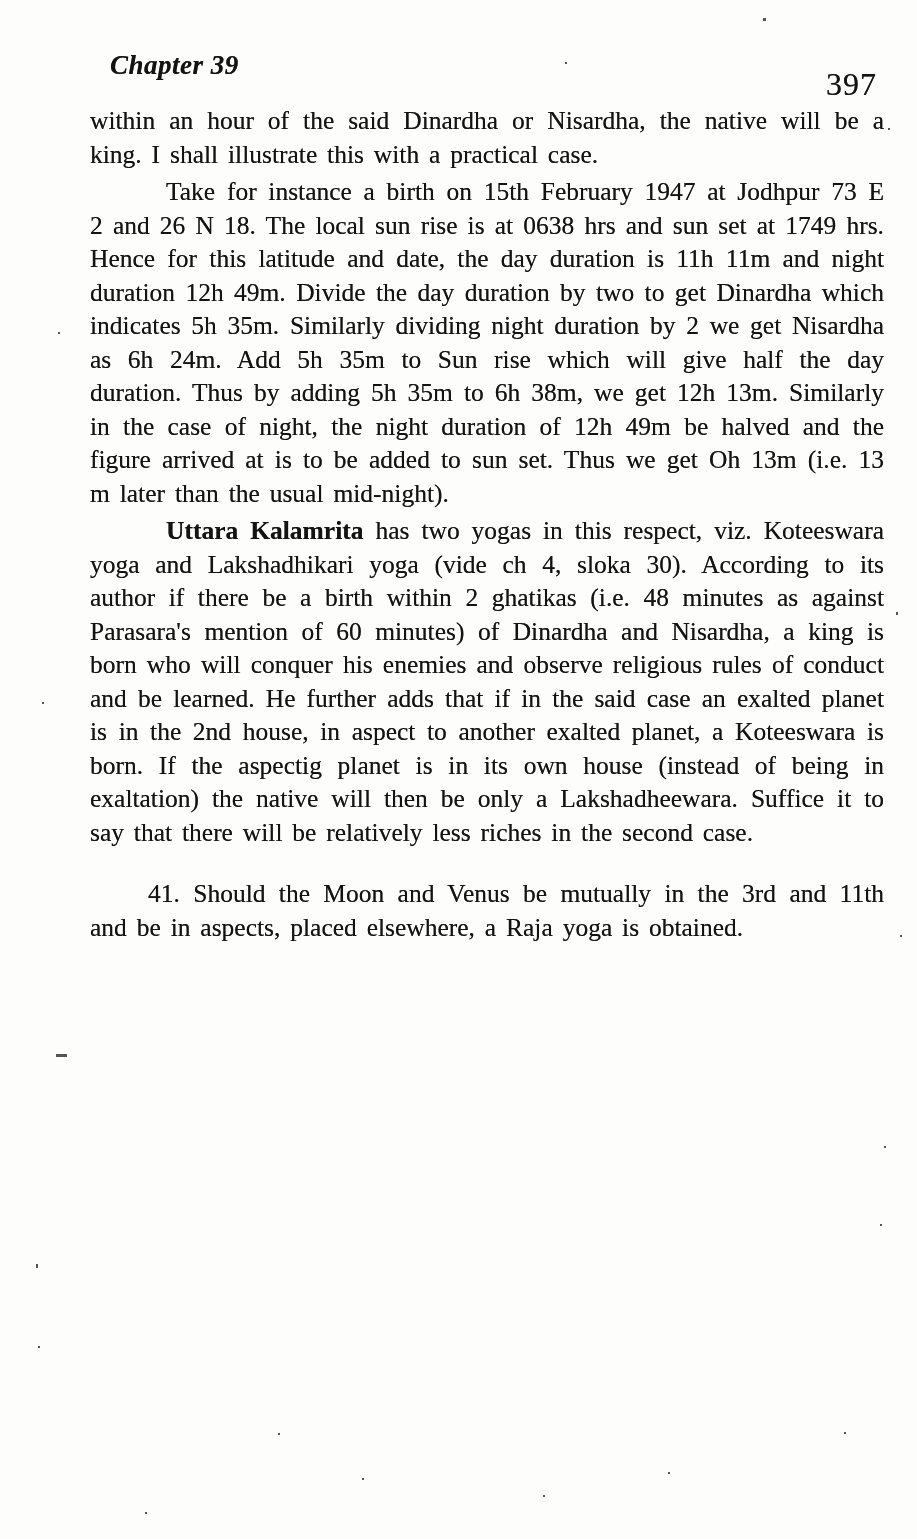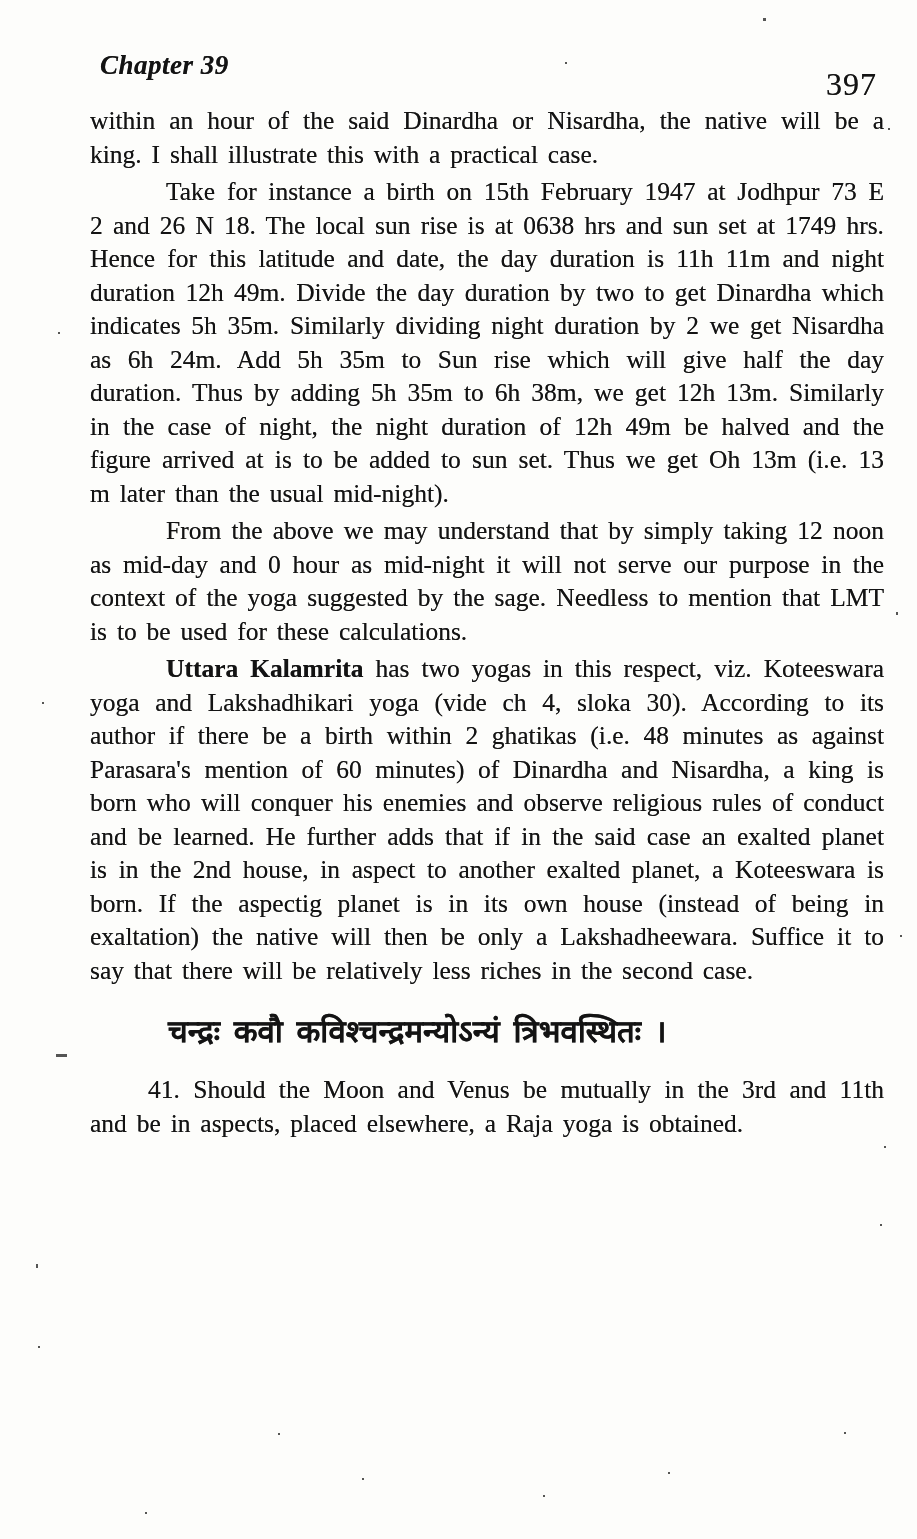--- a/index.html
+++ b/index.html
@@ -13,21 +13,21 @@
     height: 1539px;
     margin: 0 auto;
     background: #fdfdfb;
     overflow: hidden;
     font-family: "Liberation Serif", serif;
     color: #131313;
     text-shadow: 0 0 0.5px rgba(15,15,15,0.65);
   }
   .chapter {
     position: absolute;
-    left: 100px;
+    left: 110px;
     top: 50px;
     font-size: 27px;
     font-weight: bold;
     font-style: italic;
     letter-spacing: 0.5px;
   }
   .pagenum {
     position: absolute;
     right: 40px;
     top: 66px;
@@ -83,26 +83,24 @@
   <span class="chapter">Chapter 39</span>
 
   <span class="pagenum">397</span>
 
   <div class="body-text">
 
     <p class="para">within an hour of the said Dinardha or Nisardha, the native will be a king. I shall illustrate this with a practical case.</p>
 
     <p class="para indent">Take for instance a birth on 15th February 1947 at Jodhpur 73 E 2 and 26 N 18. The local sun rise is at 0638 hrs and sun set at 1749 hrs. Hence for this latitude and date, the day duration is 11h 11m and night duration 12h 49m. Divide the day duration by two to get Dinardha which indicates 5h 35m. Similarly dividing night duration by 2 we get Nisardha as 6h 24m. Add 5h 35m to Sun rise which will give half the day duration. Thus by adding 5h 35m to 6h 38m, we get 12h 13m. Similarly in the case of night, the night duration of 12h 49m be halved and the figure arrived at is to be added to sun set. Thus we get Oh 13m (i.e. 13 m later than the usual mid-night).</p>
 
-    <p class="para indent">From the above we may understand that by simply taking 12 noon as mid-day and 0 hour as mid-night it will not serve our purpose in the context of the yoga suggested by the sage. Needless to mention that LMT is to be used for these calculations.</p>
 
     <p class="para indent"><span class="lead">Uttara Kalamrita</span><span> has two yogas in this respect, viz. Koteeswara yoga and Lakshadhikari yoga (vide ch 4, sloka 30). According to its author if there be a birth within 2 ghatikas (i.e. 48 minutes as against Parasara's mention of 60 minutes) of Dinardha and Nisardha, a king is born who will conquer his enemies and observe religious rules of conduct and be learned. He further adds that if in the said case an exalted planet is in the 2nd house, in aspect to another exalted planet, a Koteeswara is born. If the aspectig planet is in its own house (instead of being in exaltation) the native will then be only a Lakshadheewara. Suffice it to say that there will be relatively less riches in the second case.</span></p>
 
     <div class="verse">
-      <div class="verse-line v1">चन्द्रः कवौ कविश्चन्द्रमन्योऽन्यं त्रिभवस्थितः ।</div>
     </div>
 
     <p class="para indent2 after-verse">41. Should the Moon and Venus be mutually in the 3rd and 11th and be in aspects, placed elsewhere, a Raja yoga is obtained.</p>
 
 
   </div>
 
   <div class="speck" style="left:763px; top:18px;"></div>
   <div class="speck" style="left:565px; top:62px; width:2px; height:2px;"></div>
   <div class="speck" style="left:888px; top:128px; width:2px; height:2px;"></div>

